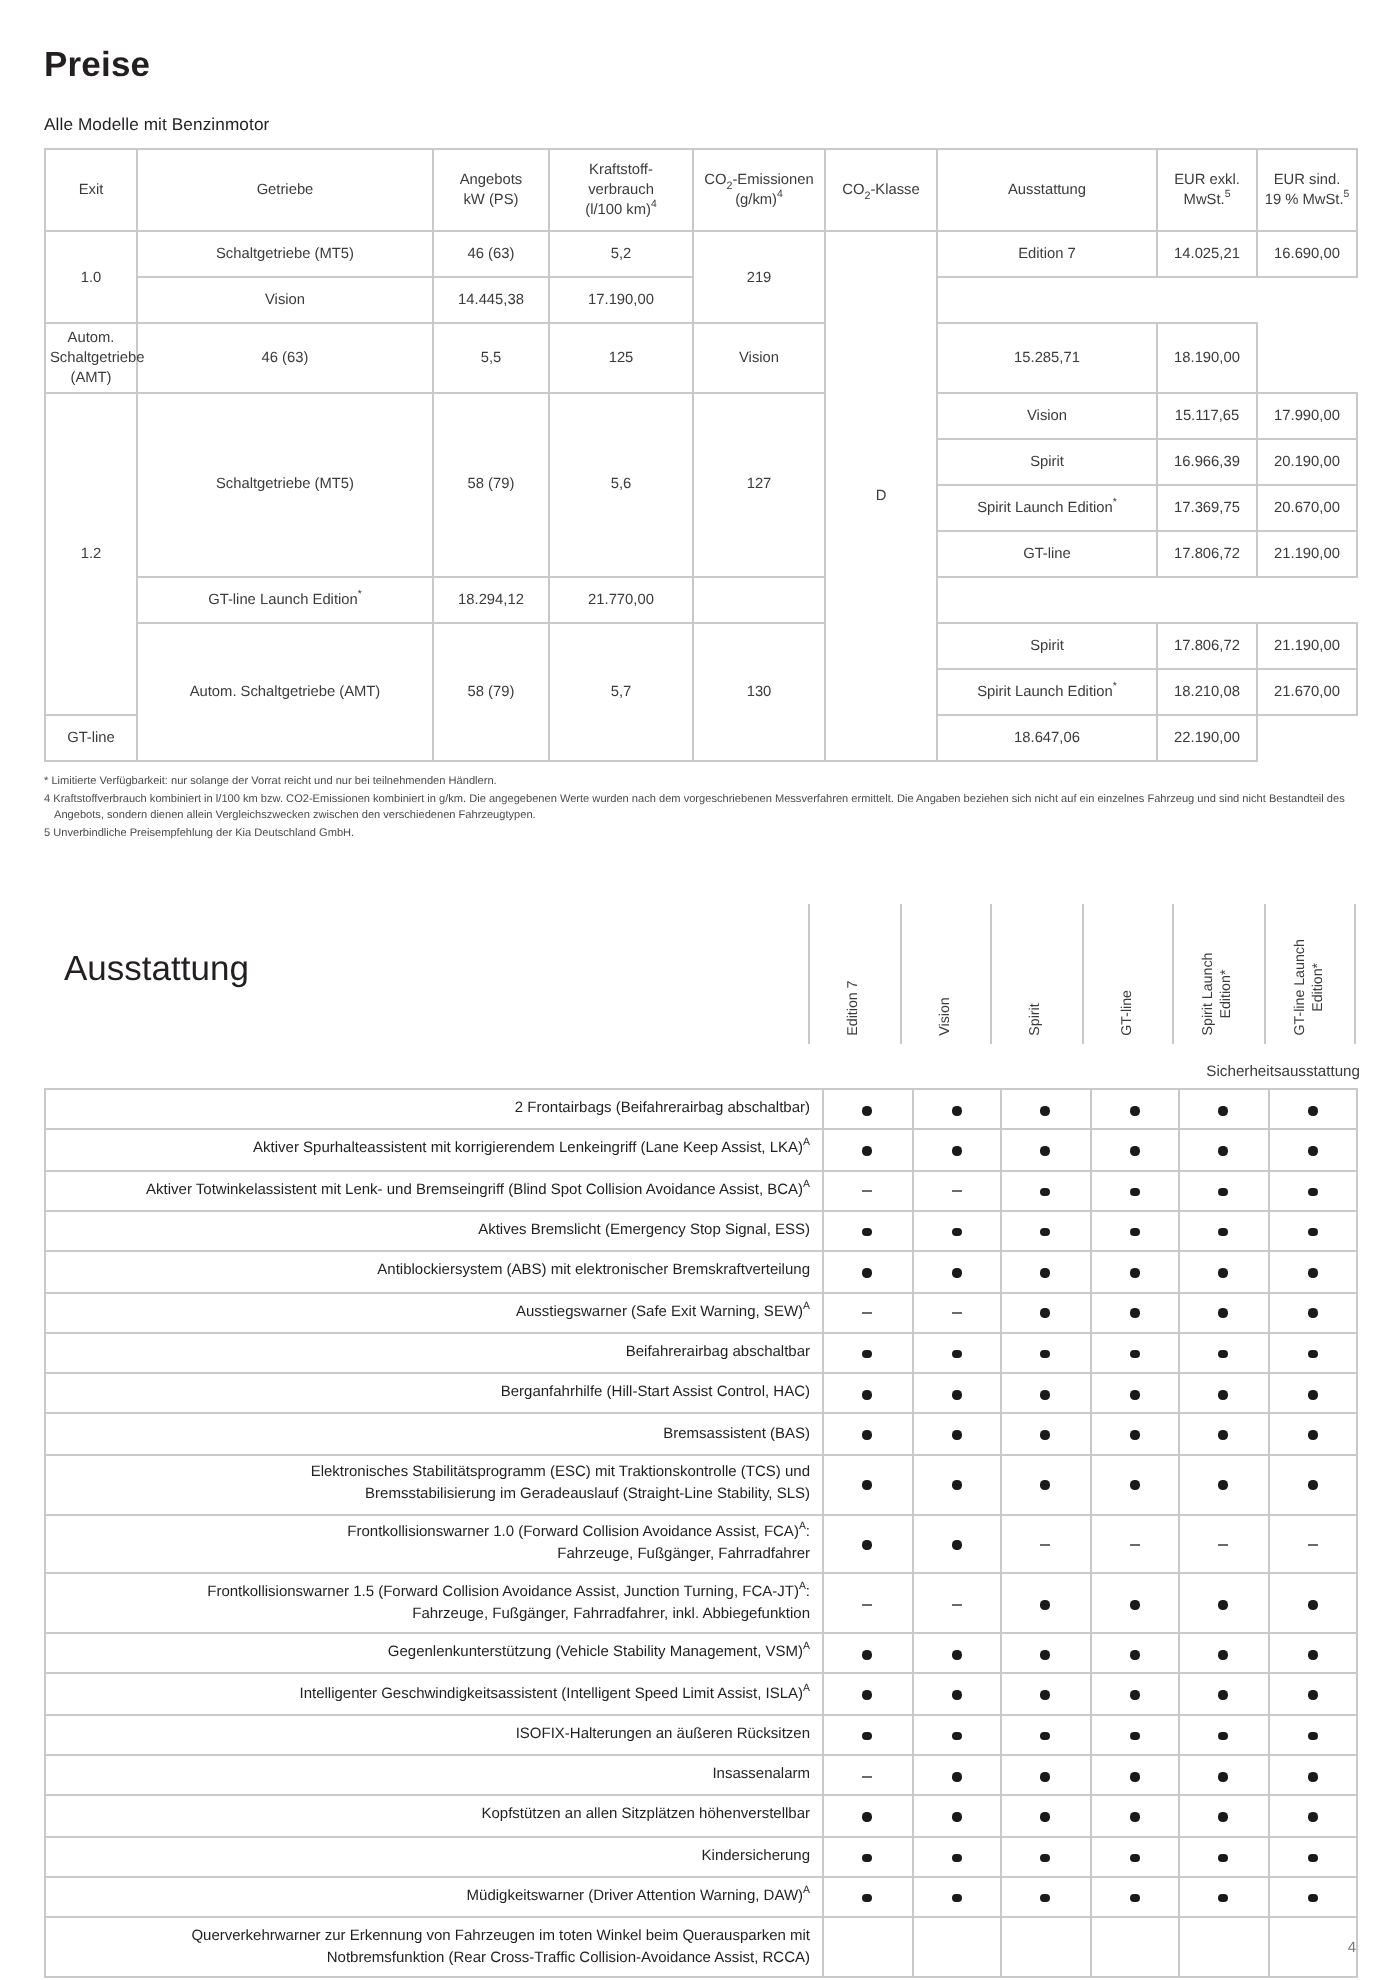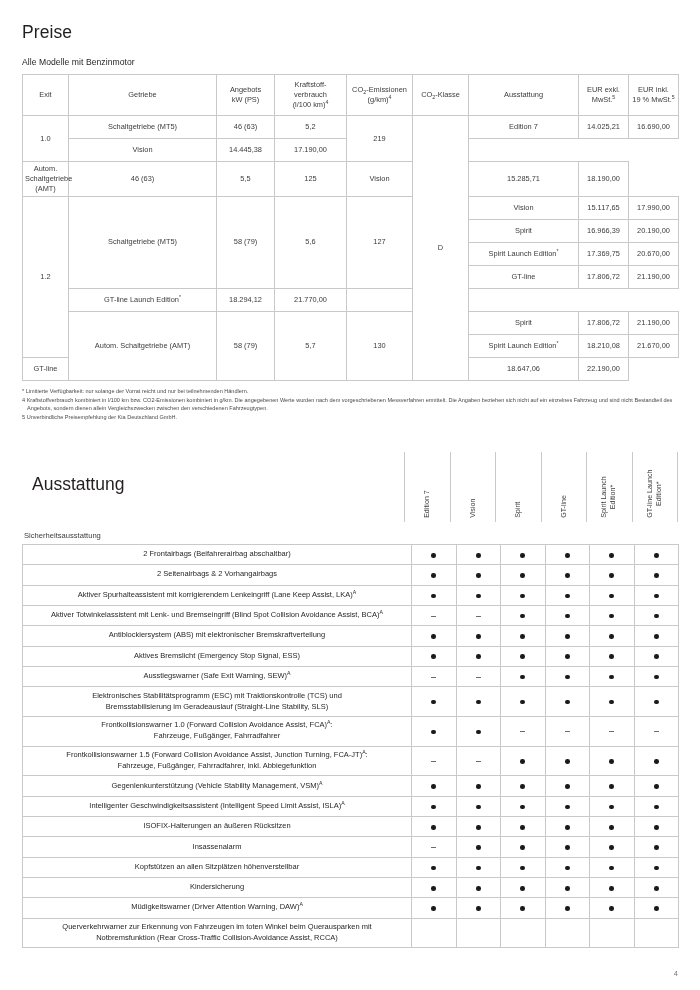--- a/index.html
+++ b/index.html
@@ -19,21 +19,21 @@
     position: relative;
     width: 700px;
     height: 990px;
     box-sizing: border-box;
     padding: 0 22px;
   }
 
   
   .h1 {
     font-size: 17.5px;
-    font-weight: 400;
+    font-weight: 700;
     color: #231f20;
     margin: 0;
     padding-top: 22px;
     letter-spacing: .1px;
   }
   .h2 {
     font-size: 8.6px;
     font-weight: 400;
     color: #231f20;
     margin: 0;
@@ -121,36 +121,37 @@
   .vcol span.two {
     transform: rotate(-90deg) translateY(50%);
   }
   .vcol span em { font-style: normal; display: block; }
 
   .cat-label {
     font-size: 7.6px;
     color: #3b3b3b;
     padding: 9px 0 4px 2px;
     width: 656px;
+    text-align: right;
   }
 
   table.equip {
     width: 656px;
     border-collapse: collapse;
     table-layout: fixed;
     font-size: 7.5px;
     color: #231f20;
   }
   table.equip td {
     border: 0.6px solid #c9c9c9;
     padding: 3.5px 6px;
     vertical-align: middle;
     line-height: 1.45;
   }
-  table.equip td.feat { text-align: center; }
+  table.equip td.feat { text-align: right; }
   table.equip td.mark {
     text-align: center;
     padding: 3.5px 0;
     font-size: 8.5px;
     color: #111;
   }
   .dot {
     display: inline-block;
     width: 4.6px;
     height: 4.6px;
@@ -213,21 +214,21 @@
         </th>
         <th>
           <span>CO</span><span class="sub">2</span><span>-Klasse</span>
         </th>
         <th>Ausstattung</th>
         <th>
           <span>EUR exkl.</span><br>
           <span>MwSt.</span><span class="sup">5</span>
         </th>
         <th>
-          <span>EUR inkl.</span><br>
+          <span>EUR sind.</span><br>
           <span>19 % MwSt.</span><span class="sup">5</span>
         </th>
       </tr>
     </thead>
     <tbody>
         <tr>
           <td rowspan="2">1.0</td>
           <td>Schaltgetriebe (MT5)</td>
           <td>46 (63)</td>
           <td>5,2</td>
@@ -357,68 +358,86 @@
           <tr>
             <td class="feat">2 Frontairbags (Beifahrerairbag abschaltbar)</td>
             <td class="mark"><span class="dot"></span></td>
             <td class="mark"><span class="dot"></span></td>
             <td class="mark"><span class="dot"></span></td>
             <td class="mark"><span class="dot"></span></td>
             <td class="mark"><span class="dot"></span></td>
             <td class="mark"><span class="dot"></span></td>
           </tr>
           <tr>
-            <td class="feat">2 Seitenairbags &amp; 2 Vorhangairbags</td>
-            <td class="mark"><span class="dot"></span></td>
-            <td class="mark"><span class="dot"></span></td>
-            <td class="mark"><span class="dot"></span></td>
-            <td class="mark"><span class="dot"></span></td>
-            <td class="mark"><span class="dot"></span></td>
-            <td class="mark"><span class="dot"></span></td>
-          </tr>
-          <tr>
             <td class="feat">Aktiver Spurhalteassistent mit korrigierendem Lenkeingriff (Lane Keep Assist, LKA)<span class="sup">A</span></td>
             <td class="mark"><span class="dot"></span></td>
             <td class="mark"><span class="dot"></span></td>
             <td class="mark"><span class="dot"></span></td>
             <td class="mark"><span class="dot"></span></td>
             <td class="mark"><span class="dot"></span></td>
             <td class="mark"><span class="dot"></span></td>
           </tr>
           <tr>
             <td class="feat">Aktiver Totwinkelassistent mit Lenk- und Bremseingriff (Blind Spot Collision Avoidance Assist, BCA)<span class="sup">A</span></td>
             <td class="mark"><span class="dash"></span></td>
             <td class="mark"><span class="dash"></span></td>
             <td class="mark"><span class="dot"></span></td>
             <td class="mark"><span class="dot"></span></td>
             <td class="mark"><span class="dot"></span></td>
             <td class="mark"><span class="dot"></span></td>
           </tr>
           <tr>
+            <td class="feat">Aktives Bremslicht (Emergency Stop Signal, ESS)</td>
+            <td class="mark"><span class="dot"></span></td>
+            <td class="mark"><span class="dot"></span></td>
+            <td class="mark"><span class="dot"></span></td>
+            <td class="mark"><span class="dot"></span></td>
+            <td class="mark"><span class="dot"></span></td>
+            <td class="mark"><span class="dot"></span></td>
+          </tr>
+          <tr>
             <td class="feat">Antiblockiersystem (ABS) mit elektronischer Bremskraftverteilung</td>
             <td class="mark"><span class="dot"></span></td>
             <td class="mark"><span class="dot"></span></td>
             <td class="mark"><span class="dot"></span></td>
             <td class="mark"><span class="dot"></span></td>
             <td class="mark"><span class="dot"></span></td>
             <td class="mark"><span class="dot"></span></td>
           </tr>
           <tr>
-            <td class="feat">Aktives Bremslicht (Emergency Stop Signal, ESS)</td>
-            <td class="mark"><span class="dot"></span></td>
-            <td class="mark"><span class="dot"></span></td>
-            <td class="mark"><span class="dot"></span></td>
-            <td class="mark"><span class="dot"></span></td>
-            <td class="mark"><span class="dot"></span></td>
-            <td class="mark"><span class="dot"></span></td>
-          </tr>
-          <tr>
             <td class="feat">Ausstiegswarner (Safe Exit Warning, SEW)<span class="sup">A</span></td>
             <td class="mark"><span class="dash"></span></td>
             <td class="mark"><span class="dash"></span></td>
+            <td class="mark"><span class="dot"></span></td>
+            <td class="mark"><span class="dot"></span></td>
+            <td class="mark"><span class="dot"></span></td>
+            <td class="mark"><span class="dot"></span></td>
+          </tr>
+          <tr>
+            <td class="feat">Beifahrerairbag abschaltbar</td>
+            <td class="mark"><span class="dot"></span></td>
+            <td class="mark"><span class="dot"></span></td>
+            <td class="mark"><span class="dot"></span></td>
+            <td class="mark"><span class="dot"></span></td>
+            <td class="mark"><span class="dot"></span></td>
+            <td class="mark"><span class="dot"></span></td>
+          </tr>
+          <tr>
+            <td class="feat">Berganfahrhilfe (Hill-Start Assist Control, HAC)</td>
+            <td class="mark"><span class="dot"></span></td>
+            <td class="mark"><span class="dot"></span></td>
+            <td class="mark"><span class="dot"></span></td>
+            <td class="mark"><span class="dot"></span></td>
+            <td class="mark"><span class="dot"></span></td>
+            <td class="mark"><span class="dot"></span></td>
+          </tr>
+          <tr>
+            <td class="feat">Bremsassistent (BAS)</td>
+            <td class="mark"><span class="dot"></span></td>
+            <td class="mark"><span class="dot"></span></td>
             <td class="mark"><span class="dot"></span></td>
             <td class="mark"><span class="dot"></span></td>
             <td class="mark"><span class="dot"></span></td>
             <td class="mark"><span class="dot"></span></td>
           </tr>
           <tr>
             <td class="feat">Elektronisches Stabilitätsprogramm (ESC) mit Traktionskontrolle (TCS) und<br>Bremsstabilisierung im Geradeauslauf (Straight-Line Stability, SLS)</td>
             <td class="mark"><span class="dot"></span></td>
             <td class="mark"><span class="dot"></span></td>
             <td class="mark"><span class="dot"></span></td>

